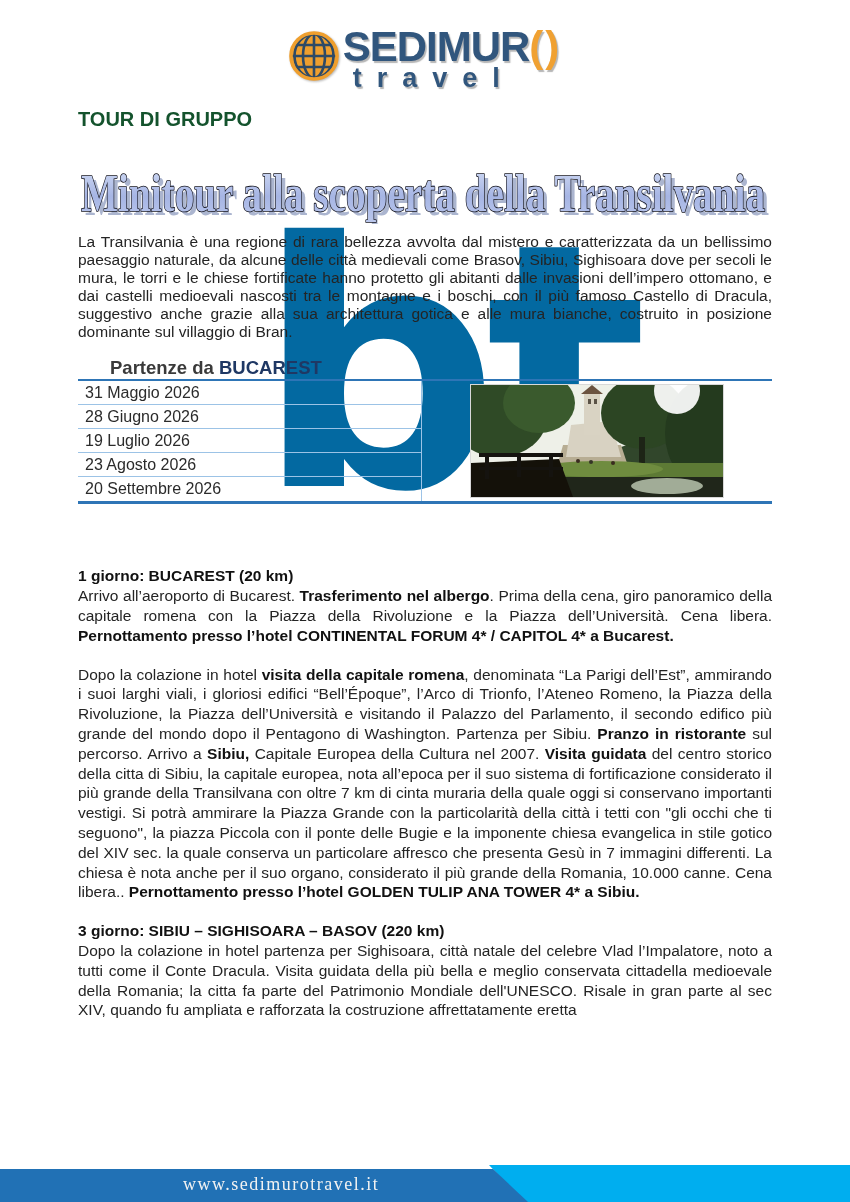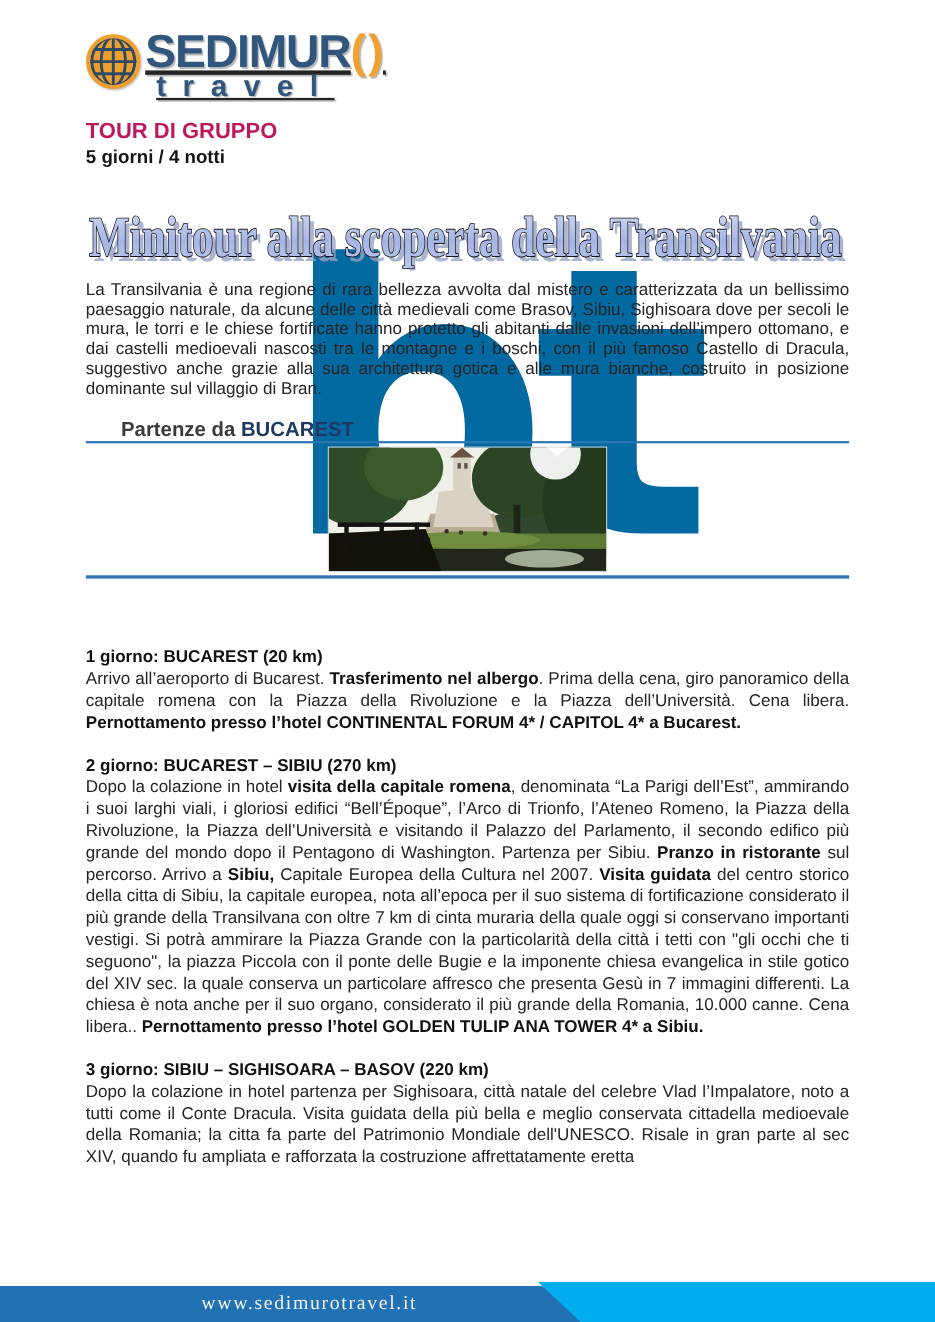--- a/index.html
+++ b/index.html
@@ -4,32 +4,32 @@
 <style>
   html,body{margin:0;padding:0;background:#ffffff;}
   .page{position:relative;width:850px;height:1202px;background:#ffffff;overflow:hidden;
         font-family:"Liberation Sans",sans-serif;color:#242424;}
   .watermark{position:absolute;left:256px;top:198px;font-family:"DejaVu Sans",sans-serif;
              font-weight:bold;font-size:340px;line-height:1;color:#0369a1;z-index:0;
              letter-spacing:-14px;user-select:none;}
   .content{position:absolute;left:78px;top:0;width:694px;z-index:1;}
 
   
-  .logo-wrap{display:flex;align-items:flex-start;margin-top:27px;text-decoration:underline;}
+  .logo-wrap{display:flex;justify-content:center;align-items:flex-start;margin-top:27px;}
   .globe{width:50px;height:50px;margin-right:4px;margin-top:4px;filter:drop-shadow(1px 1px 1px rgba(90,90,90,.45));}
   .logo-text{display:flex;flex-direction:column;}
   .logo-top{font-size:42px;font-weight:bold;letter-spacing:-1px;line-height:40px;
             color:#31567D;text-shadow:1.5px 1.5px 1px rgba(110,110,110,.5);}
   .logo-paren{color:#F0A132;letter-spacing:2px;}
   .logo-sub{font-size:27px;font-weight:bold;color:#31567D;letter-spacing:15px;line-height:27px;
             margin-top:-2px;padding-left:10px;text-shadow:1.5px 1.5px 1px rgba(110,110,110,.5);}
 
   .romania{text-align:right;font-family:"DejaVu Serif",serif;font-weight:bold;font-size:26px;
            color:#1D2530;margin-top:0px;line-height:30px;}
-  .tour-type{margin-top:15px;font-size:20px;font-weight:bold;color:#be185d;line-height:24px;}
+  .tour-type{margin-top:15px;font-size:20px;font-weight:bold;color:#14532d;line-height:24px;}
   .duration{font-size:17px;font-weight:bold;color:#141414;line-height:20px;margin-top:2px;}
 
   .wordart{display:block;margin-top:29px;}
   .wa-shadow{font-family:"Liberation Serif",serif;font-weight:bold;font-size:52px;
              fill:#97a3c4;opacity:.8;}
   .wa-main{font-family:"Liberation Serif",serif;font-weight:bold;font-size:52px;
            fill:url(#wa-fill);stroke:#14141d;stroke-width:1.7px;paint-order:stroke;stroke-linejoin:round;}
 
   .intro{margin:9px 0 0 0;font-size:15.5px;line-height:17.9px;text-align:justify;color:#242424;}
 
@@ -82,39 +82,45 @@
         <circle cx="25" cy="25" r="23" fill="none" stroke="#EF9F2E" stroke-width="3.6"></circle>
       </svg>
       <div class="logo-text">
         <div class="logo-top"><span>SEDIMUR</span><span class="logo-paren">()</span></div>
         <div class="logo-sub">travel</div>
       </div>
     </div>
 
 
     <div class="tour-type">TOUR DI GRUPPO</div>
-    <div class="duration">5 giorni / 4 notti</div>
 
     <svg class="wordart" width="694" height="64" viewBox="0 0 694 64">
       <defs>
         <linearGradient id="wa-fill" x1="0" y1="0" x2="0" y2="1">
           <stop offset="0" stop-color="#d2dcf4"></stop>
           <stop offset="0.55" stop-color="#a6b5e4"></stop>
           <stop offset="1" stop-color="#bac7ec"></stop>
         </linearGradient>
       </defs>
       <text class="wa-shadow" x="7" y="55" textLength="684" lengthAdjust="spacingAndGlyphs">Minitour alla scoperta della Transilvania</text>
       <text class="wa-main" x="3" y="51" textLength="684" lengthAdjust="spacingAndGlyphs">Minitour alla scoperta della Transilvania</text>
     </svg>
 
     <p class="intro">La Transilvania è una regione di rara bellezza avvolta dal mistero e caratterizzata da un bellissimo paesaggio naturale, da alcune delle città medievali come Brasov, Sibiu, Sighisoara dove per secoli le mura, le torri e le chiese fortificate hanno protetto gli abitanti dalle invasioni dell’impero ottomano, e dai castelli medioevali nascosti tra le montagne e i boschi, con il più famoso Castello di Dracula, suggestivo anche grazie alla sua architettura gotica e alle mura bianche, costruito in posizione dominante sul villaggio di Bran.</p>
 
     <div class="dep-heading"><span class="dep-prefix">Partenze da </span><span class="dep-city">BUCAREST</span></div>
 
     <div class="dep-table">
+      <div class="dep-left" id="dep-rows">
+          <div class="dep-row">31 Maggio 2026</div>
+          <div class="dep-row">28 Giugno 2026</div>
+          <div class="dep-row">19 Luglio 2026</div>
+          <div class="dep-row">23 Agosto 2026</div>
+          <div class="dep-row">20 Settembre 2026</div>
+        </div>
       <div class="dep-right">
         <div class="photo-frame">
           <svg width="252" height="112" viewBox="0 0 252 112">
             <rect x="0" y="0" width="252" height="112" fill="#eef0e8"></rect>
             <polygon points="150,62 252,28 252,84 150,84" fill="#31462b"></polygon>
             <polygon points="92,60 150,60 162,96 82,96" fill="#b7ad93"></polygon>
             <polygon points="100,40 140,36 150,72 95,72" fill="#d8d2c2"></polygon>
             <rect x="113" y="8" width="16" height="42" fill="#d9d3c3"></rect>
             <polygon points="110,9 132,9 121,0" fill="#6b5340"></polygon>
             <rect x="117" y="14" width="3" height="5" fill="#5a5246"></rect>
@@ -142,21 +148,20 @@
         </div>
       </div>
     </div>
 
     <div class="itinerary" id="itinerary">
         <div class="day">
           <div class="day-h">1 giorno: BUCAREST (20 km)</div>
           <p class="day-p"><span>Arrivo all’aeroporto di Bucarest. </span><span class="b">Trasferimento nel albergo</span><span>. Prima della cena, giro panoramico della capitale romena con la Piazza della Rivoluzione e la Piazza dell’Università. Cena libera. </span><span class="b">Pernottamento presso l’hotel CONTINENTAL FORUM 4* / CAPITOL 4* a Bucarest.</span></p>
         </div>
         <div class="day">
-          <div class="day-h">2 giorno: BUCAREST – SIBIU (270 km)</div>
           <p class="day-p"><span>Dopo la colazione in hotel </span><span class="b">visita della capitale romena</span><span>, denominata “La Parigi dell’Est”, ammirando i suoi larghi viali, i gloriosi edifici “Bell’Époque”, l’Arco di Trionfo, l’Ateneo Romeno, la Piazza della Rivoluzione, la Piazza dell’Università e visitando il Palazzo del Parlamento, il secondo edifico più grande del mondo dopo il Pentagono di Washington. Partenza per Sibiu. </span><span class="b">Pranzo in ristorante</span><span> sul percorso. Arrivo a </span><span class="b">Sibiu,</span><span> Capitale Europea della Cultura nel 2007. </span><span class="b">Visita guidata</span><span> del centro storico della citta di Sibiu, la capitale europea, nota all’epoca per il suo sistema di fortificazione considerato il più grande della Transilvana con oltre 7 km di cinta muraria della quale oggi si conservano importanti vestigi. Si potrà ammirare la Piazza Grande con la particolarità della città i tetti con "gli occhi che ti seguono", la piazza Piccola con il ponte delle Bugie e la imponente chiesa evangelica in stile gotico del XIV sec. la quale conserva un particolare affresco che presenta Gesù in 7 immagini differenti. La chiesa è nota anche per il suo organo, considerato il più grande della Romania, 10.000 canne. Cena libera.. </span><span class="b">Pernottamento presso l’hotel GOLDEN TULIP ANA TOWER 4* a Sibiu.</span></p>
         </div>
         <div class="day">
           <div class="day-h">3 giorno: SIBIU – SIGHISOARA – BASOV (220 km)</div>
           <p class="day-p"><span>Dopo la colazione in hotel partenza per Sighisoara,  città natale del celebre Vlad l’Impalatore, noto a tutti come il Conte Dracula. Visita guidata della più bella e meglio conservata cittadella medioevale della Romania; la citta fa parte del Patrimonio Mondiale dell'UNESCO. Risale in gran parte al sec XIV, quando fu ampliata e rafforzata la costruzione affrettatamente eretta</span></p>
         </div>
       </div>
 
   </div>
 

